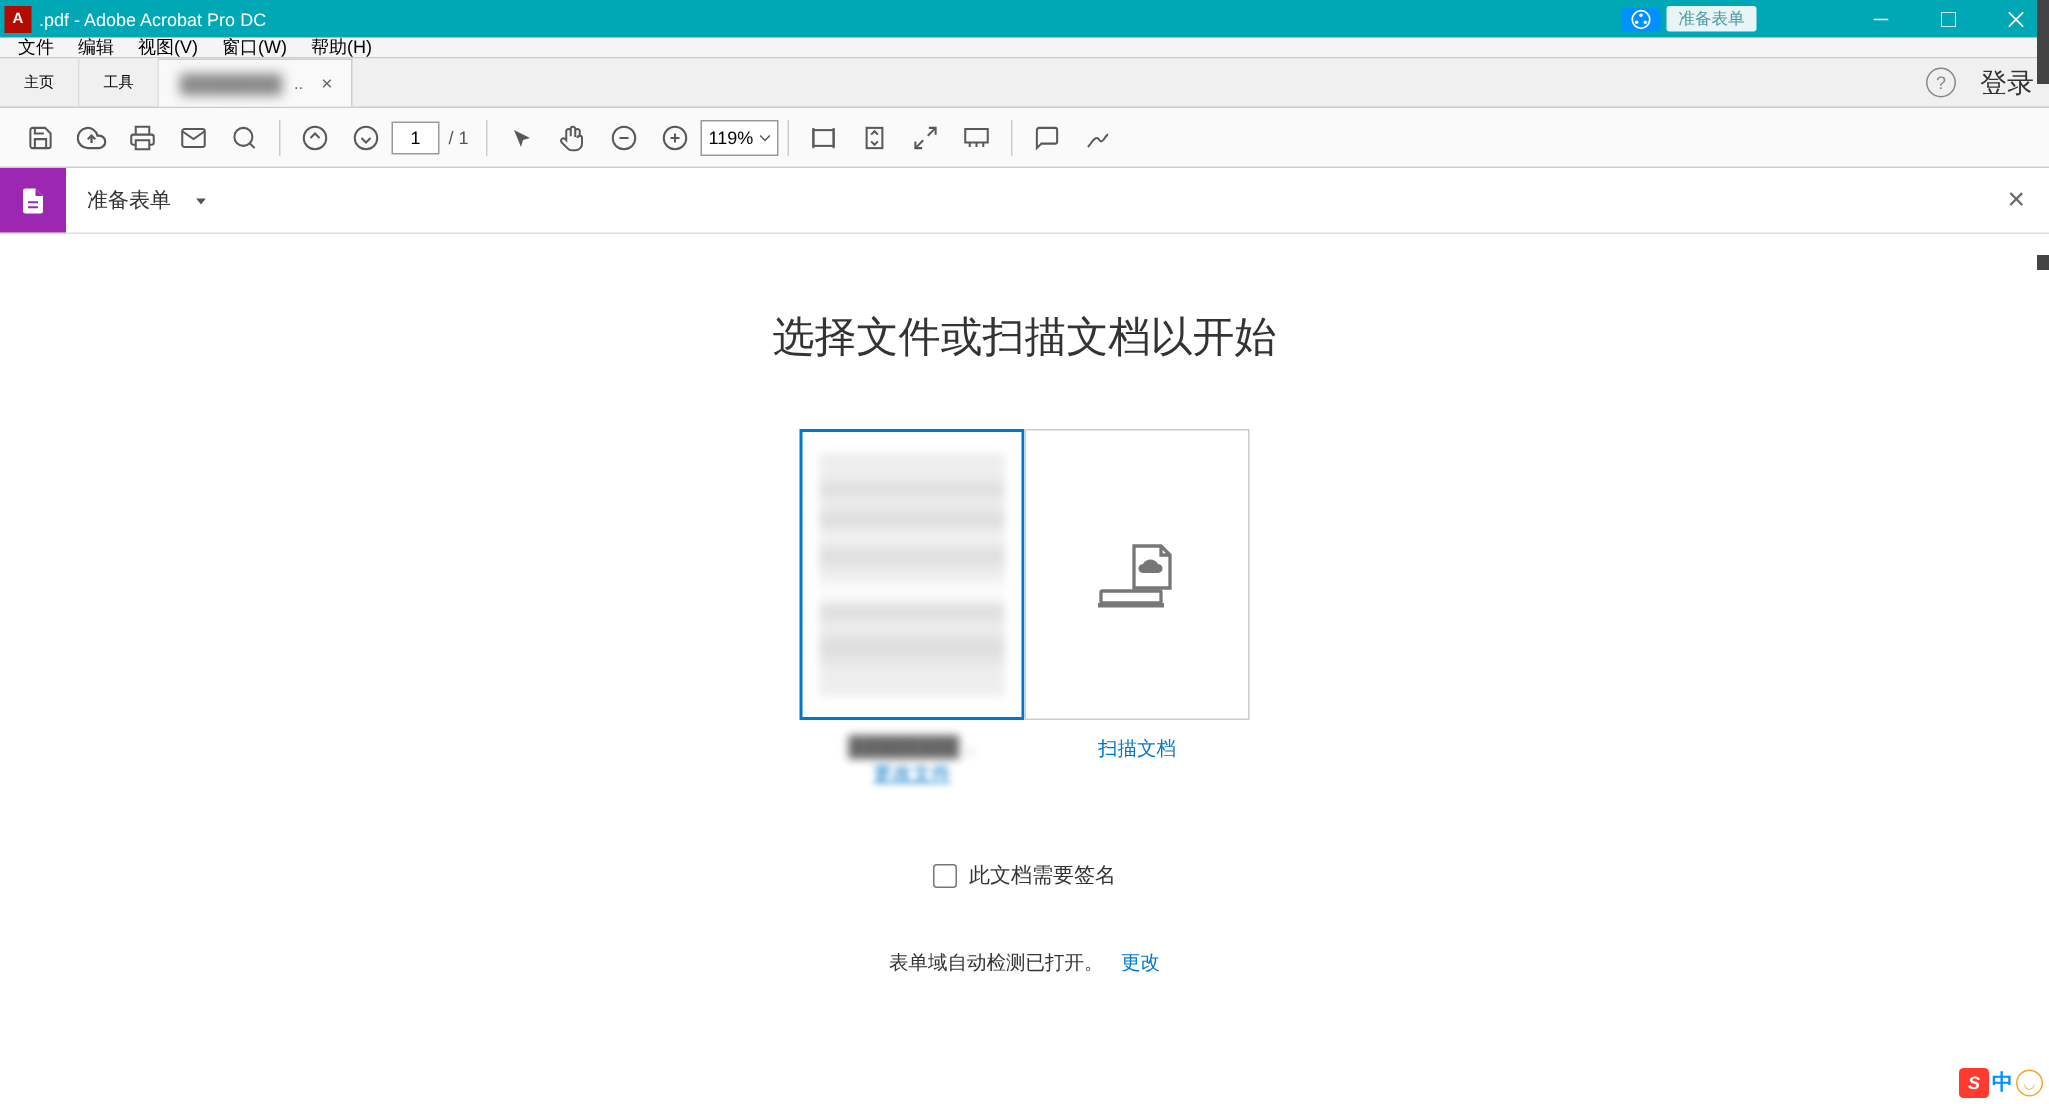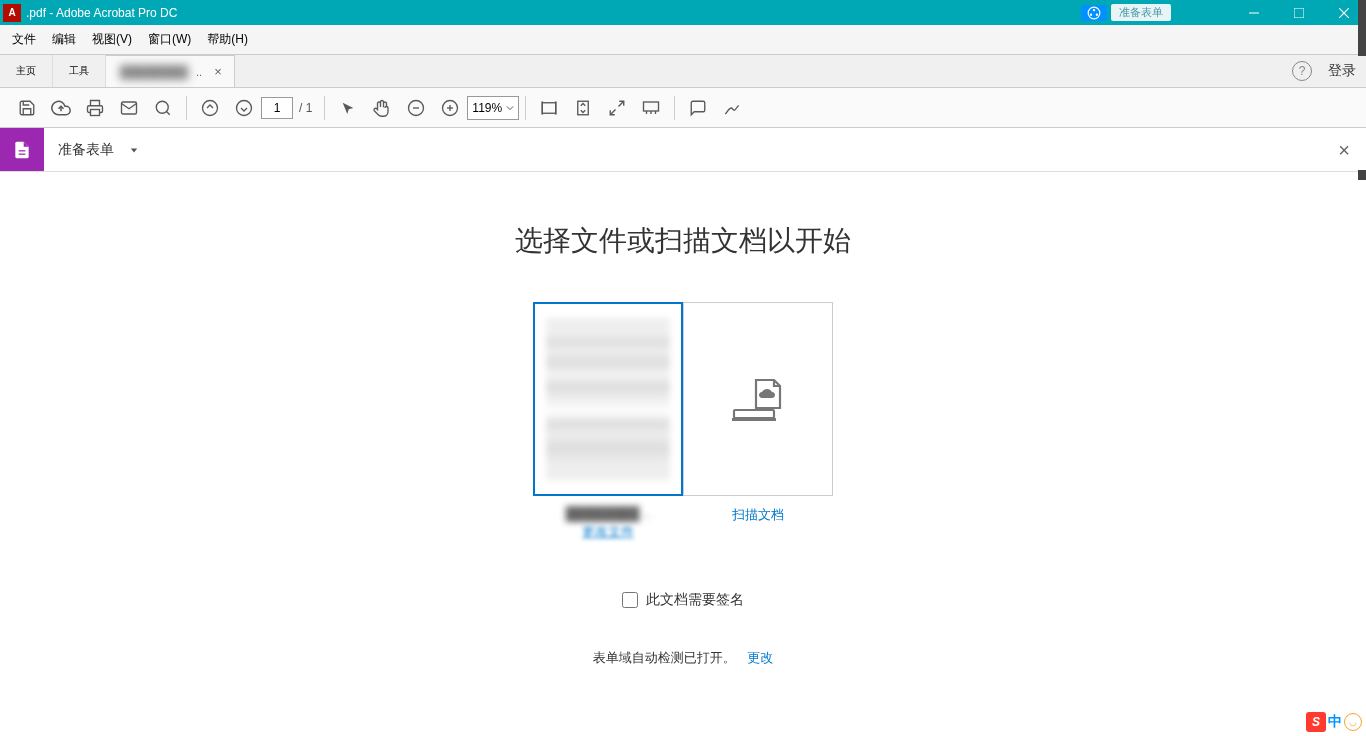--- a/index.html
+++ b/index.html
@@ -8,32 +8,32 @@
 
 .title-bar { height: 25px; background: #00a7b5; display: flex; align-items: center; color: #fff; font-size: 12px; position: relative; }
 .title-bar .app-icon { width: 18px; height: 18px; background: #b30b00; margin: 0 5px 0 3px; display: flex; align-items: center; justify-content: center; color: #fff; font-size: 10px; font-weight: bold; }
 .title-bar .title-text { filter: blur(0); }
 .title-bar .right-controls { position: absolute; right: 0; top: 0; height: 25px; display: flex; align-items: center; }
 .title-bar .cloud-badge { background: #0091ff; border-radius: 3px; padding: 1px 6px; margin-right: 4px; display: flex; align-items: center; gap: 3px; font-size: 11px; }
 .title-bar .upload-btn { background: #e8f4f5; color: #4a9aa8; padding: 1px 8px; font-size: 11px; border-radius: 2px; margin-right: 60px; }
 .title-bar .win-btn { width: 45px; height: 25px; display: flex; align-items: center; justify-content: center; cursor: pointer; }
 
 
-.menu-bar { height: 30px; background: #f5f5f5; border-bottom: 1px solid #ccc; display: flex; align-items: center; font-size: 12px; padding: 0 4px; gap: 0; }
+.menu-bar { height: 14px; background: #f5f5f5; border-bottom: 1px solid #ccc; display: flex; align-items: center; font-size: 12px; padding: 0 4px; gap: 0; }
 .menu-bar .menu-item { padding: 2px 8px; cursor: pointer; }
 
 
 .tabs-row { height: 33px; background: #f0f0f0; border-bottom: 1px solid #ccc; display: flex; align-items: stretch; position: relative; }
 .tabs-row .main-tab { padding: 0 16px; display: flex; align-items: center; font-size: 10px; cursor: pointer; border-right: 1px solid #ddd; }
 .tabs-row .doc-tab { background: #f9f9f9; border-top: 1px solid #ccc; border-right: 1px solid #ccc; padding: 0 8px 0 14px; display: flex; align-items: center; font-size: 12px; gap: 8px; position: relative; }
 .tabs-row .doc-tab .blur-text { filter: blur(4px); color: #888; }
 .tabs-row .close-x { font-size: 13px; color: #666; cursor: pointer; padding: 0 4px; }
 .tabs-row .right-area { position: absolute; right: 10px; top: 0; height: 100%; display: flex; align-items: center; gap: 16px; }
 .tabs-row .help-icon { width: 20px; height: 20px; border: 1.5px solid #888; border-radius: 50%; display: flex; align-items: center; justify-content: center; font-size: 12px; color: #888; cursor: pointer; }
-.tabs-row .login-link { font-size: 14px; color: #333; cursor: pointer; }
+.tabs-row .login-link { font-size: 18px; color: #333; cursor: pointer; }
 
 
 .toolbar { height: 40px; background: #fafafa; border-bottom: 1px solid #ccc; display: flex; align-items: center; padding: 0 10px; gap: 0; }
 .toolbar .tb-btn { width: 34px; height: 34px; display: flex; align-items: center; justify-content: center; cursor: pointer; color: #595959; }
 .toolbar .sep { width: 1px; height: 24px; background: #ccc; margin: 0 6px; }
 .toolbar .page-input { width: 32px; height: 22px; border: 1px solid #999; text-align: center; font-size: 12px; }
 .toolbar .page-total { font-size: 12px; color: #555; margin: 0 6px; }
 .toolbar .zoom-select { height: 24px; border: 1px solid #999; font-size: 12px; padding: 0 4px; background: #fff; display: flex; align-items: center; gap: 4px; cursor: pointer; }
 
 

